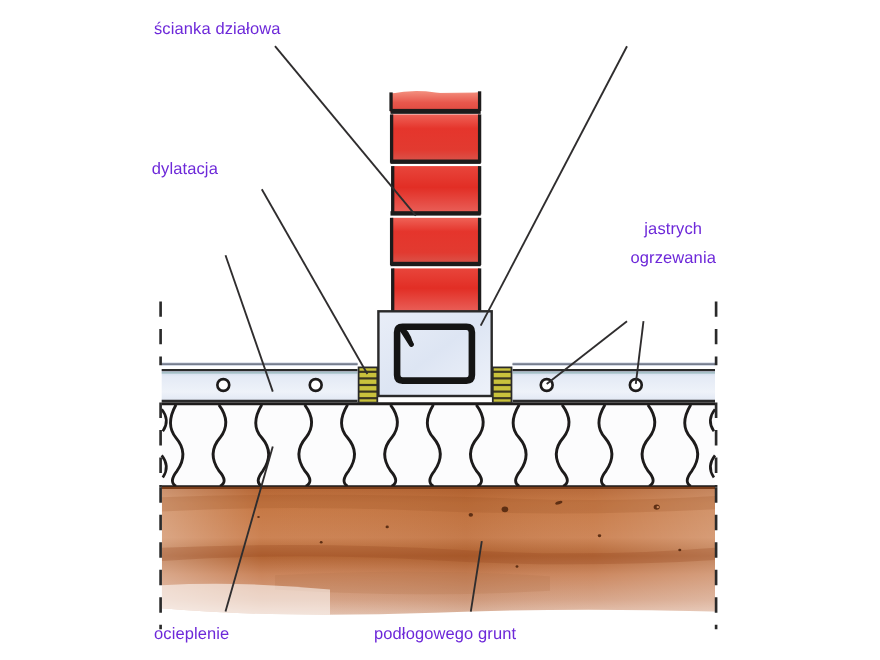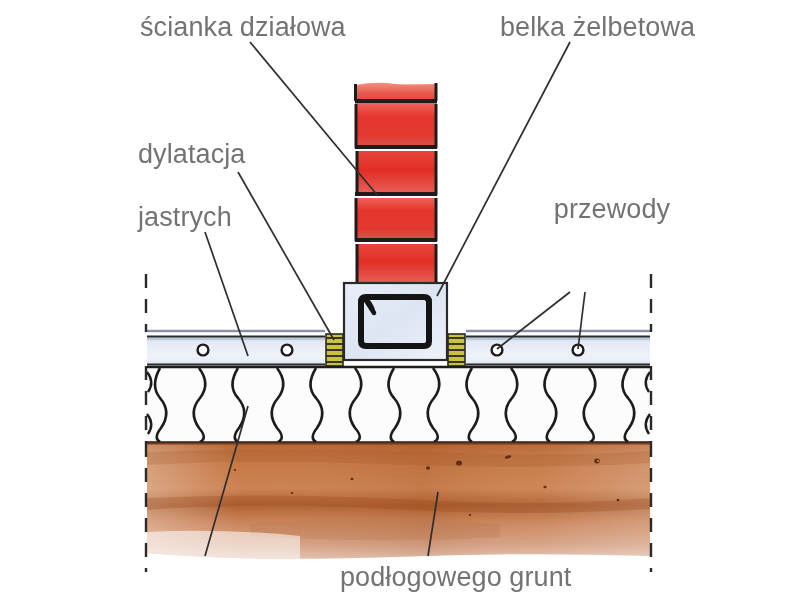--- a/index.html
+++ b/index.html
@@ -7,24 +7,24 @@
   body{
     width:800px;height:600px;overflow:hidden;
     font-family:"Liberation Sans","DejaVu Sans",sans-serif;
     color:#2b2b2b;
     position:relative;
   }
   #stage{position:absolute;left:0;top:0;width:800px;height:600px;}
   svg#fig{position:absolute;left:0;top:0;width:800px;height:600px;display:block;}
   .lbl{
     position:absolute;
-    font-size:27px;
+    font-size:15px;
     line-height:26px;
     letter-spacing:0.1px;
-    color:#737373;
+    color:#6d28d9;
     white-space:nowrap;
     font-weight:400;
   }
   .lbl.multi{white-space:normal;text-align:center;}
 </style>
 </head>
 <body>
 
 <div id="stage">
 
@@ -250,26 +250,26 @@
       <line x1="585" y1="292" x2="578" y2="349"></line>
 
       <line x1="205" y1="556" x2="248" y2="406"></line>
 
       <line x1="428" y1="556" x2="438" y2="492"></line>
     </g>
   </svg>
 
   <div class="lbl" style="left:140px;top:14px;">ścianka działowa</div>
 
-  <div class="lbl" style="left:500px;top:14px;">belka żelbetowa</div>
 
   <div class="lbl" style="left:138px;top:141px;">dylatacja</div>
 
-  <div class="lbl" style="left:138px;top:204px;">jastrych</div>
 
   <div class="lbl multi" style="left:532px;top:196px;width:160px;text-align:center;">
-    <div>przewody</div>
+    <div>jastrych</div>
+    <div>ogrzewania</div>
   </div>
 
+  <div class="lbl" style="left:140px;top:564px;">ocieplenie</div>
 
   <div class="lbl" style="left:340px;top:564px;">podłogowego grunt</div>
 
 </div>
 
 </body></html>

